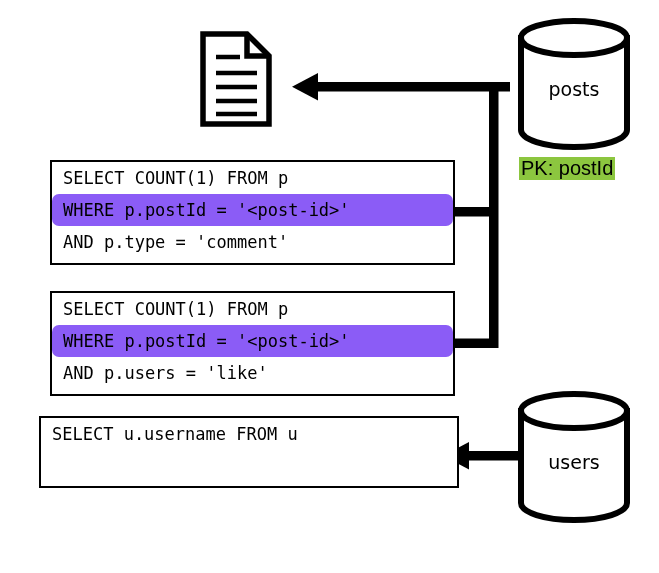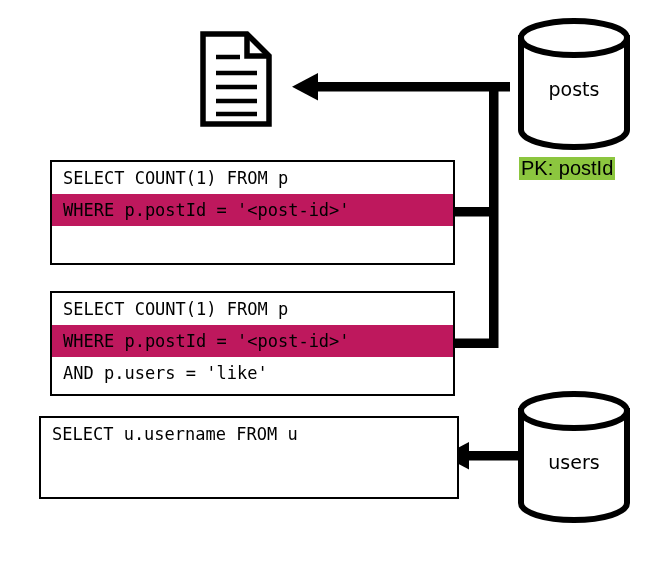--- a/index.html
+++ b/index.html
@@ -26,21 +26,21 @@
   .qrow{
     font-family:"DejaVu Sans Mono","Liberation Mono",monospace;
     font-size:17px;
     line-height:32px;
     height:32px;
     color:#000;
     white-space:pre;
     padding-left:11px;
     box-sizing:border-box;
   }
-  .qrow.hl{background:#be185d;}
+  .qrow.hl{background:#8b5cf6;border-radius:7px;}
 
   
   .cyl-label{
     position:absolute;
     font-family:"DejaVu Sans","Liberation Sans",sans-serif;
     font-size:19px;
     color:#000;
     text-align:center;
     width:120px;
   }
@@ -109,25 +109,26 @@
   <div class="cyl-label" style="left:514px;top:451px;">users</div>
 
   <div class="cyl-label" style="left:514px;top:78px;">posts</div>
 
   <div class="pk" style="left:519px;top:157px;">PK: postId</div>
 
 
   <div class="qbox" style="left:30px;top:160px;width:405px;height:105px;">
     <div class="qrow">SELECT COUNT(1) FROM p</div>
     <div class="qrow hl">WHERE p.postId = '&lt;post-id&gt;'</div>
+    <div class="qrow">AND p.type = 'comment'</div>
   </div>
 
   <div class="qbox" style="left:30px;top:291px;width:405px;height:105px;">
     <div class="qrow">SELECT COUNT(1) FROM p</div>
     <div class="qrow hl">WHERE p.postId = '&lt;post-id&gt;'</div>
     <div class="qrow">AND p.users = 'like'</div>
   </div>
 
-  <div class="qbox" style="left:19px;top:416px;width:420px;height:83px;">
+  <div class="qbox" style="left:19px;top:416px;width:420px;height:72px;">
     <div class="qrow">SELECT u.username FROM u</div>
   </div>
 
 </div>
 
 </body></html>

